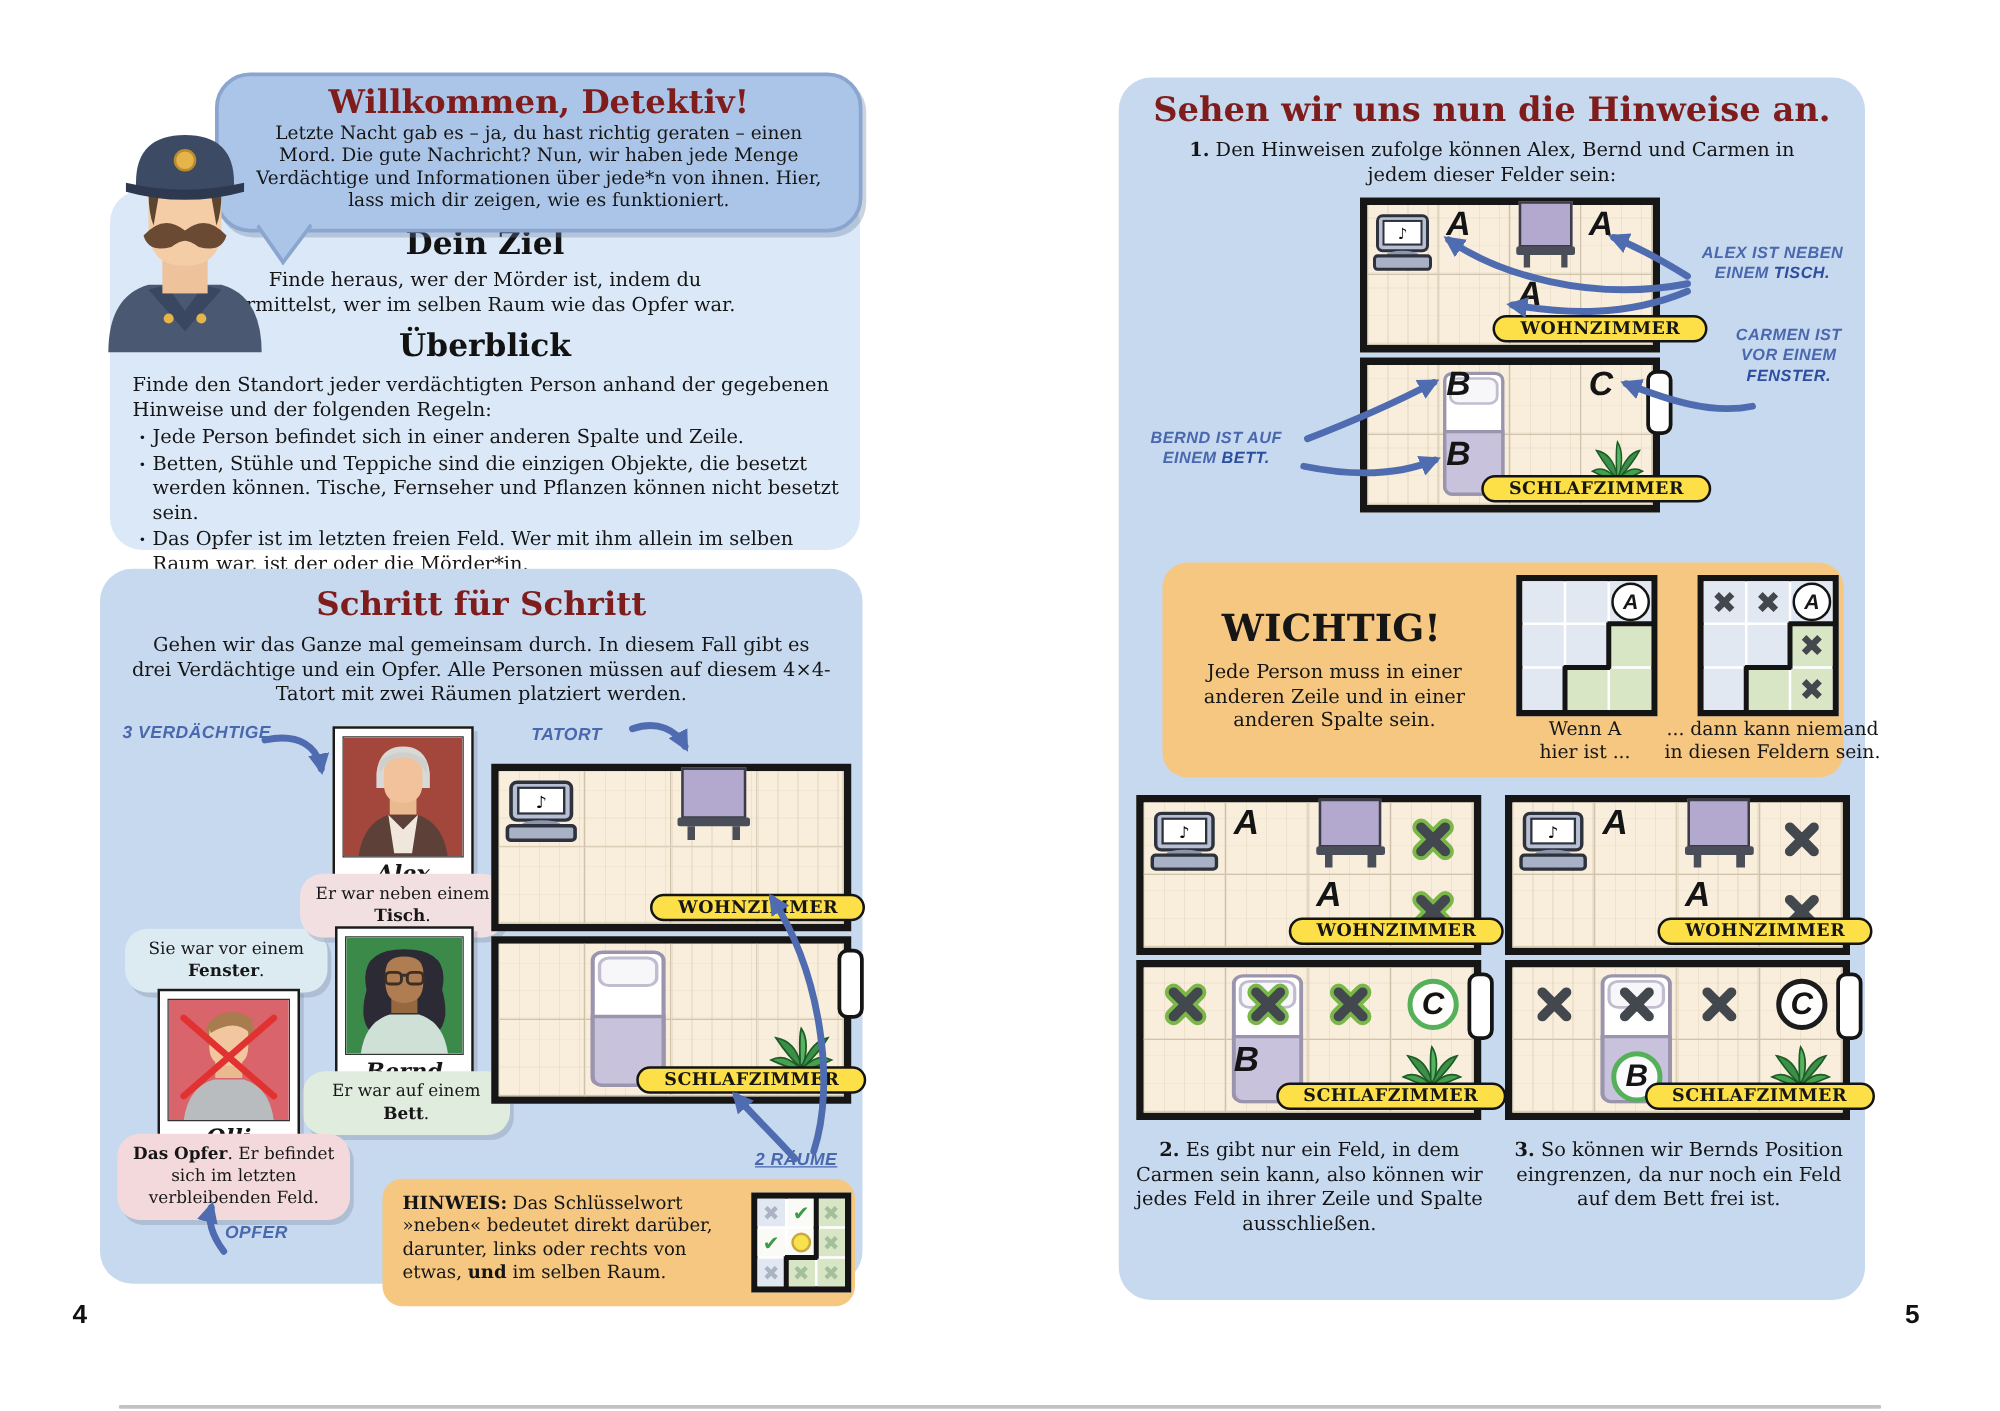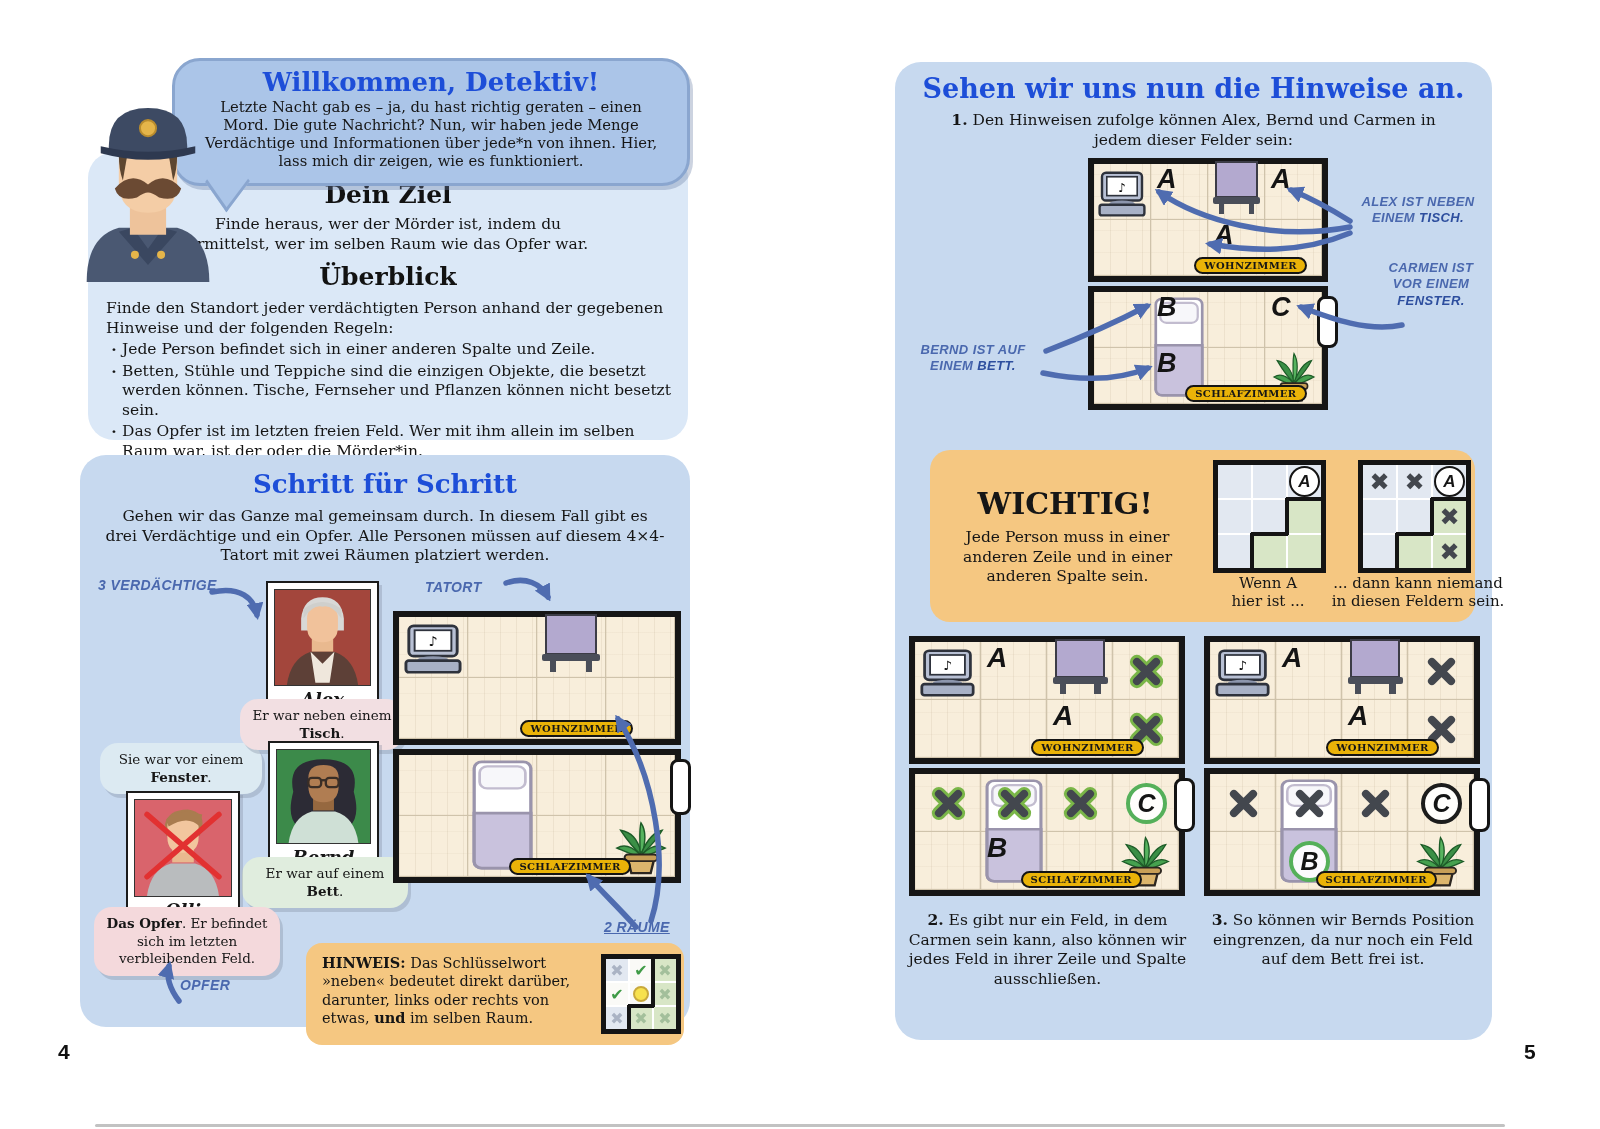--- a/index.html
+++ b/index.html
@@ -2,21 +2,21 @@
 <html><head>
 <meta charset="utf-8">
 <style>
   html,body{margin:0;padding:0;background:#fff;}
   #page{position:relative;width:1600px;height:1129px;background:#ffffff;overflow:hidden;
         font-family:"DejaVu Serif",serif;color:#161616;}
   .abs{position:absolute;}
   .panel{position:absolute;border-radius:26px;}
   .ctr{text-align:center;}
   .pre{white-space:pre-line;}
-  .h1{font-weight:700;font-size:26px;line-height:1.05;color:#1d4ed8;}
+  .h1{font-weight:700;font-size:26px;line-height:1.05;color:#7f1d1d;}
   .h2{font-weight:700;font-size:25px;color:#121212;}
   .bt{font-size:15.5px;line-height:1.26;color:#151515;}
   .bt b{font-weight:700;}
   .hand{font-family:"Liberation Sans",sans-serif;font-style:italic;font-weight:700;
         color:#4a68ae;font-size:14px;letter-spacing:.4px;line-height:1.25;}
   .hand b{color:#2d4e9e;}
   .bubble{position:absolute;background:#abc5e8;border:3px solid #8aa6cf;border-radius:28px;
           box-shadow:3px 4px 0 rgba(110,130,165,.35);}
   .bubble .tail{position:absolute;left:34px;bottom:-17px;width:34px;height:34px;background:#abc5e8;
           border-right:3px solid #8aa6cf;border-bottom:3px solid #8aa6cf;transform:rotate(55deg) skew(18deg);}
@@ -35,22 +35,22 @@
   .cell{position:absolute;box-sizing:border-box;border-right:1px solid #cfc3ab;border-bottom:1px solid #cfc3ab;
         background:repeating-linear-gradient(90deg, rgba(140,115,80,.10) 0 1px, transparent 1px 16px),
                    repeating-linear-gradient(0deg, rgba(140,115,80,.05) 0 1px, transparent 1px 22px),#f8eedb;}
   .obj{position:absolute;z-index:2;line-height:0;}
   .glyph{position:absolute;z-index:5;font-family:"Liberation Sans",sans-serif;font-style:italic;
          font-weight:700;font-size:22px;color:#141414;}
   .mark{position:absolute;z-index:5;line-height:0;}
   .ring{position:absolute;z-index:6;border:4px solid #55b05a;border-radius:50%;
         background:rgba(255,255,255,.92);display:flex;align-items:center;justify-content:center;
         font-family:"Liberation Sans",sans-serif;font-style:italic;font-weight:700;color:#141414;box-sizing:border-box;}
-  .roomlab{position:absolute;z-index:7;background:#eab308;border:2px solid #141414;border-radius:12px;
-        padding:1px 8px;font-weight:700;font-size:10px;letter-spacing:.4px;white-space:nowrap;}
+  .roomlab{position:absolute;z-index:7;background:#fde047;border:2px solid #141414;border-radius:12px;
+        padding:1px 20px;font-weight:700;font-size:14px;letter-spacing:.4px;white-space:nowrap;}
   
   .mini{position:absolute;display:grid;gap:2px;background:#fff;border:5px solid #141414;}
   .mcell{position:relative;display:flex;align-items:center;justify-content:center;
          font-family:"DejaVu Sans",sans-serif;}
   .mc-b{background:#e2e8f1;} .mc-w{background:#fafaf7;} .mc-g{background:#d8e6c6;}
   .tbar-l{position:absolute;left:-3px;top:-2px;bottom:-2px;width:4px;background:#141414;z-index:3;}
   .tbar-t{position:absolute;top:-3px;left:-2px;right:-2px;height:4px;background:#141414;z-index:3;}
   .mring{border:2.5px solid #141414;border-radius:50%;background:#fff;display:flex;align-items:center;
          justify-content:center;font-family:"Liberation Sans",sans-serif;font-style:italic;font-weight:700;}
   .mdot{border-radius:50%;background:#f7e14d;border:2px solid #c9a93b;}

